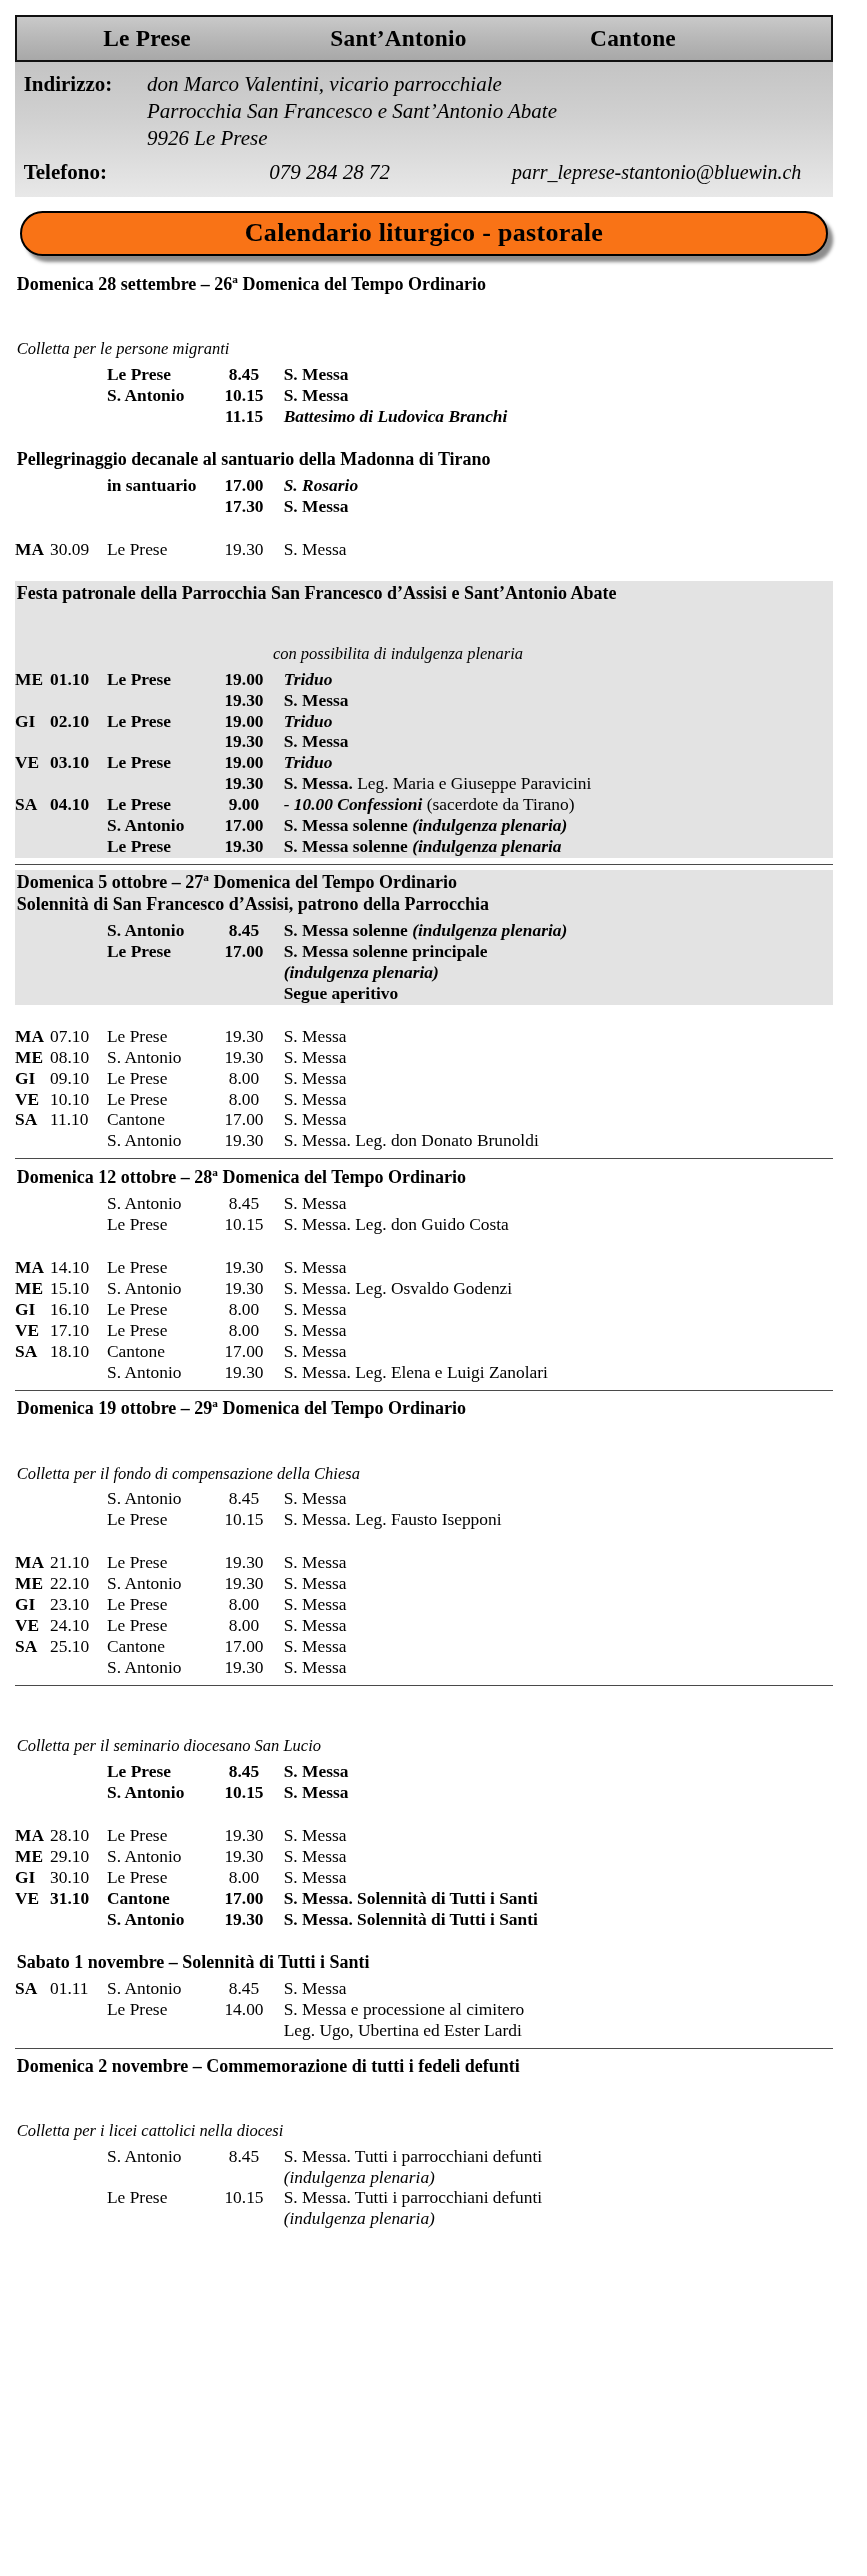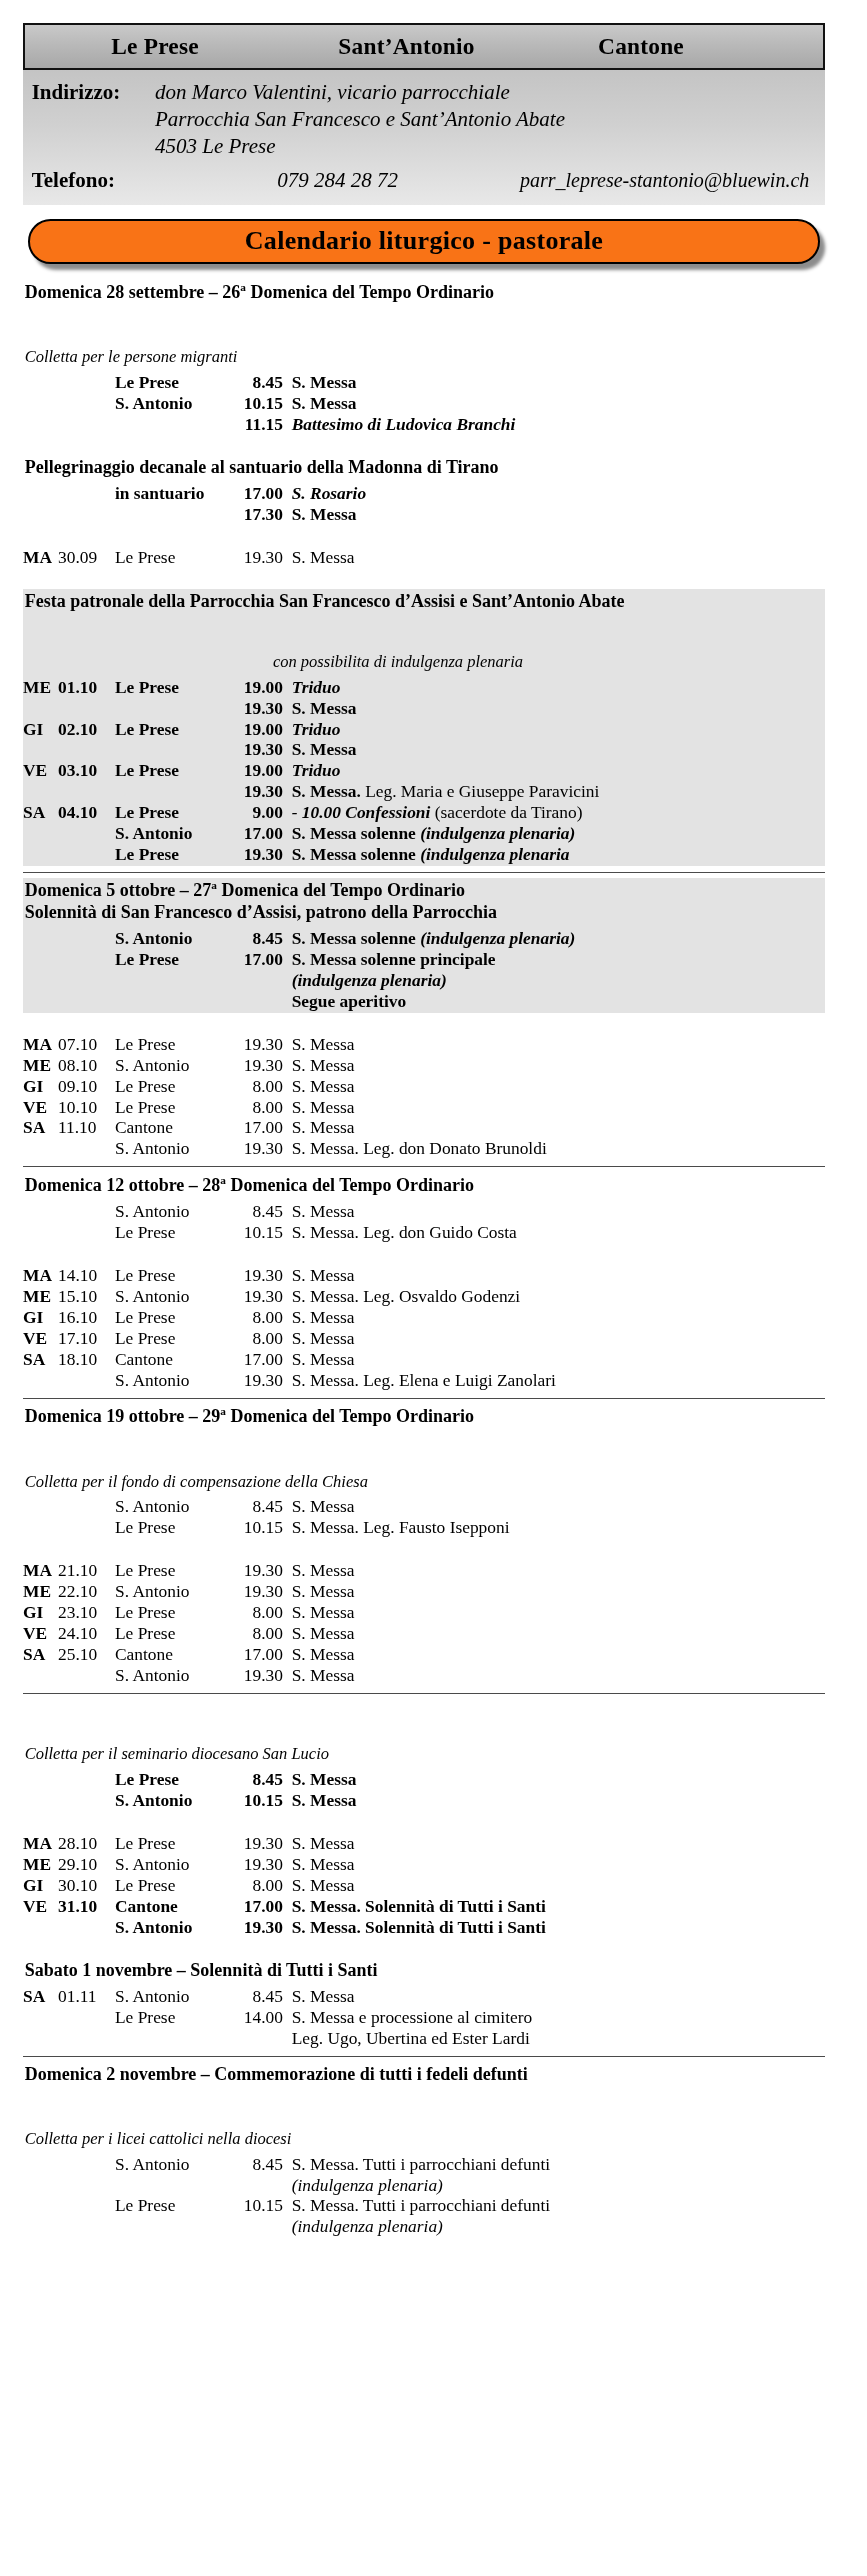--- a/index.html
+++ b/index.html
@@ -10,21 +10,21 @@
   }
   body {
     width: 868px;
     font-family: "Liberation Serif", "DejaVu Serif", serif;
     color: #000000;
     -webkit-font-smoothing: antialiased;
   }
   .page {
     width: 848px;
     position: relative;
-    padding: 16px;
+    padding: 8px;
     box-sizing: border-box;
   }
 
   
   .village-bar {
     margin: 7px 7px 0 7px;
     height: 47px;
     border: 2.6px solid #111111;
     background: linear-gradient(to bottom, #c9c9c9 0%, #b9b9b9 45%, #a8a8a8 100%);
     display: flex;
@@ -137,21 +137,21 @@
   .row {
     display: flex;
     align-items: baseline;
     font-size: 17.4px;
     line-height: 1.20;
     white-space: nowrap;
   }
   .c-dow   { width: 35px;  flex: 0 0 35px;  font-weight: bold; font-size: 17.4px; }
   .c-date  { width: 57px;  flex: 0 0 57px;  }
   .c-place { width: 106px; flex: 0 0 106px; }
-  .c-time  { width: 62px;  flex: 0 0 62px;  text-align: right; padding-right: 8.7px; }
+  .c-time  { width: 62px;  flex: 0 0 62px;  text-align: center; padding-right: 8.7px; }
   .c-desc  { flex: 1 1 auto; }
 
   .row.b .c-place, .row.b .c-time, .row.b .c-desc { font-weight: bold; }
   .row.b .c-dow, .row.b .c-date { font-weight: bold; }
   .it { font-style: italic; }
   .bi { font-weight: bold; font-style: italic; }
   .nb { font-weight: normal; }
   .gap { height: 19px; }
   .gap-xs { height: 5.2px; }
 </style>
@@ -165,21 +165,21 @@
     <div class="v v2">Sant’Antonio</div>
     <div class="v v3">Cantone</div>
   </div>
 
   <div class="contact">
     <div class="contact-row">
       <div class="contact-label">Indirizzo:</div>
       <div class="contact-lines">
         <div>don Marco Valentini, vicario parrocchiale</div>
         <div>Parrocchia San Francesco e Sant’Antonio Abate</div>
-        <div>4503 Le Prese</div>
+        <div>9926 Le Prese</div>
       </div>
     </div>
     <div class="tel-row">
       <div class="contact-label">Telefono:</div>
       <div class="tel-value">079 284 28 72</div>
       <div class="email">parr_leprese-stantonio@bluewin.ch</div>
     </div>
   </div>
 
   <div class="title-wrap">

